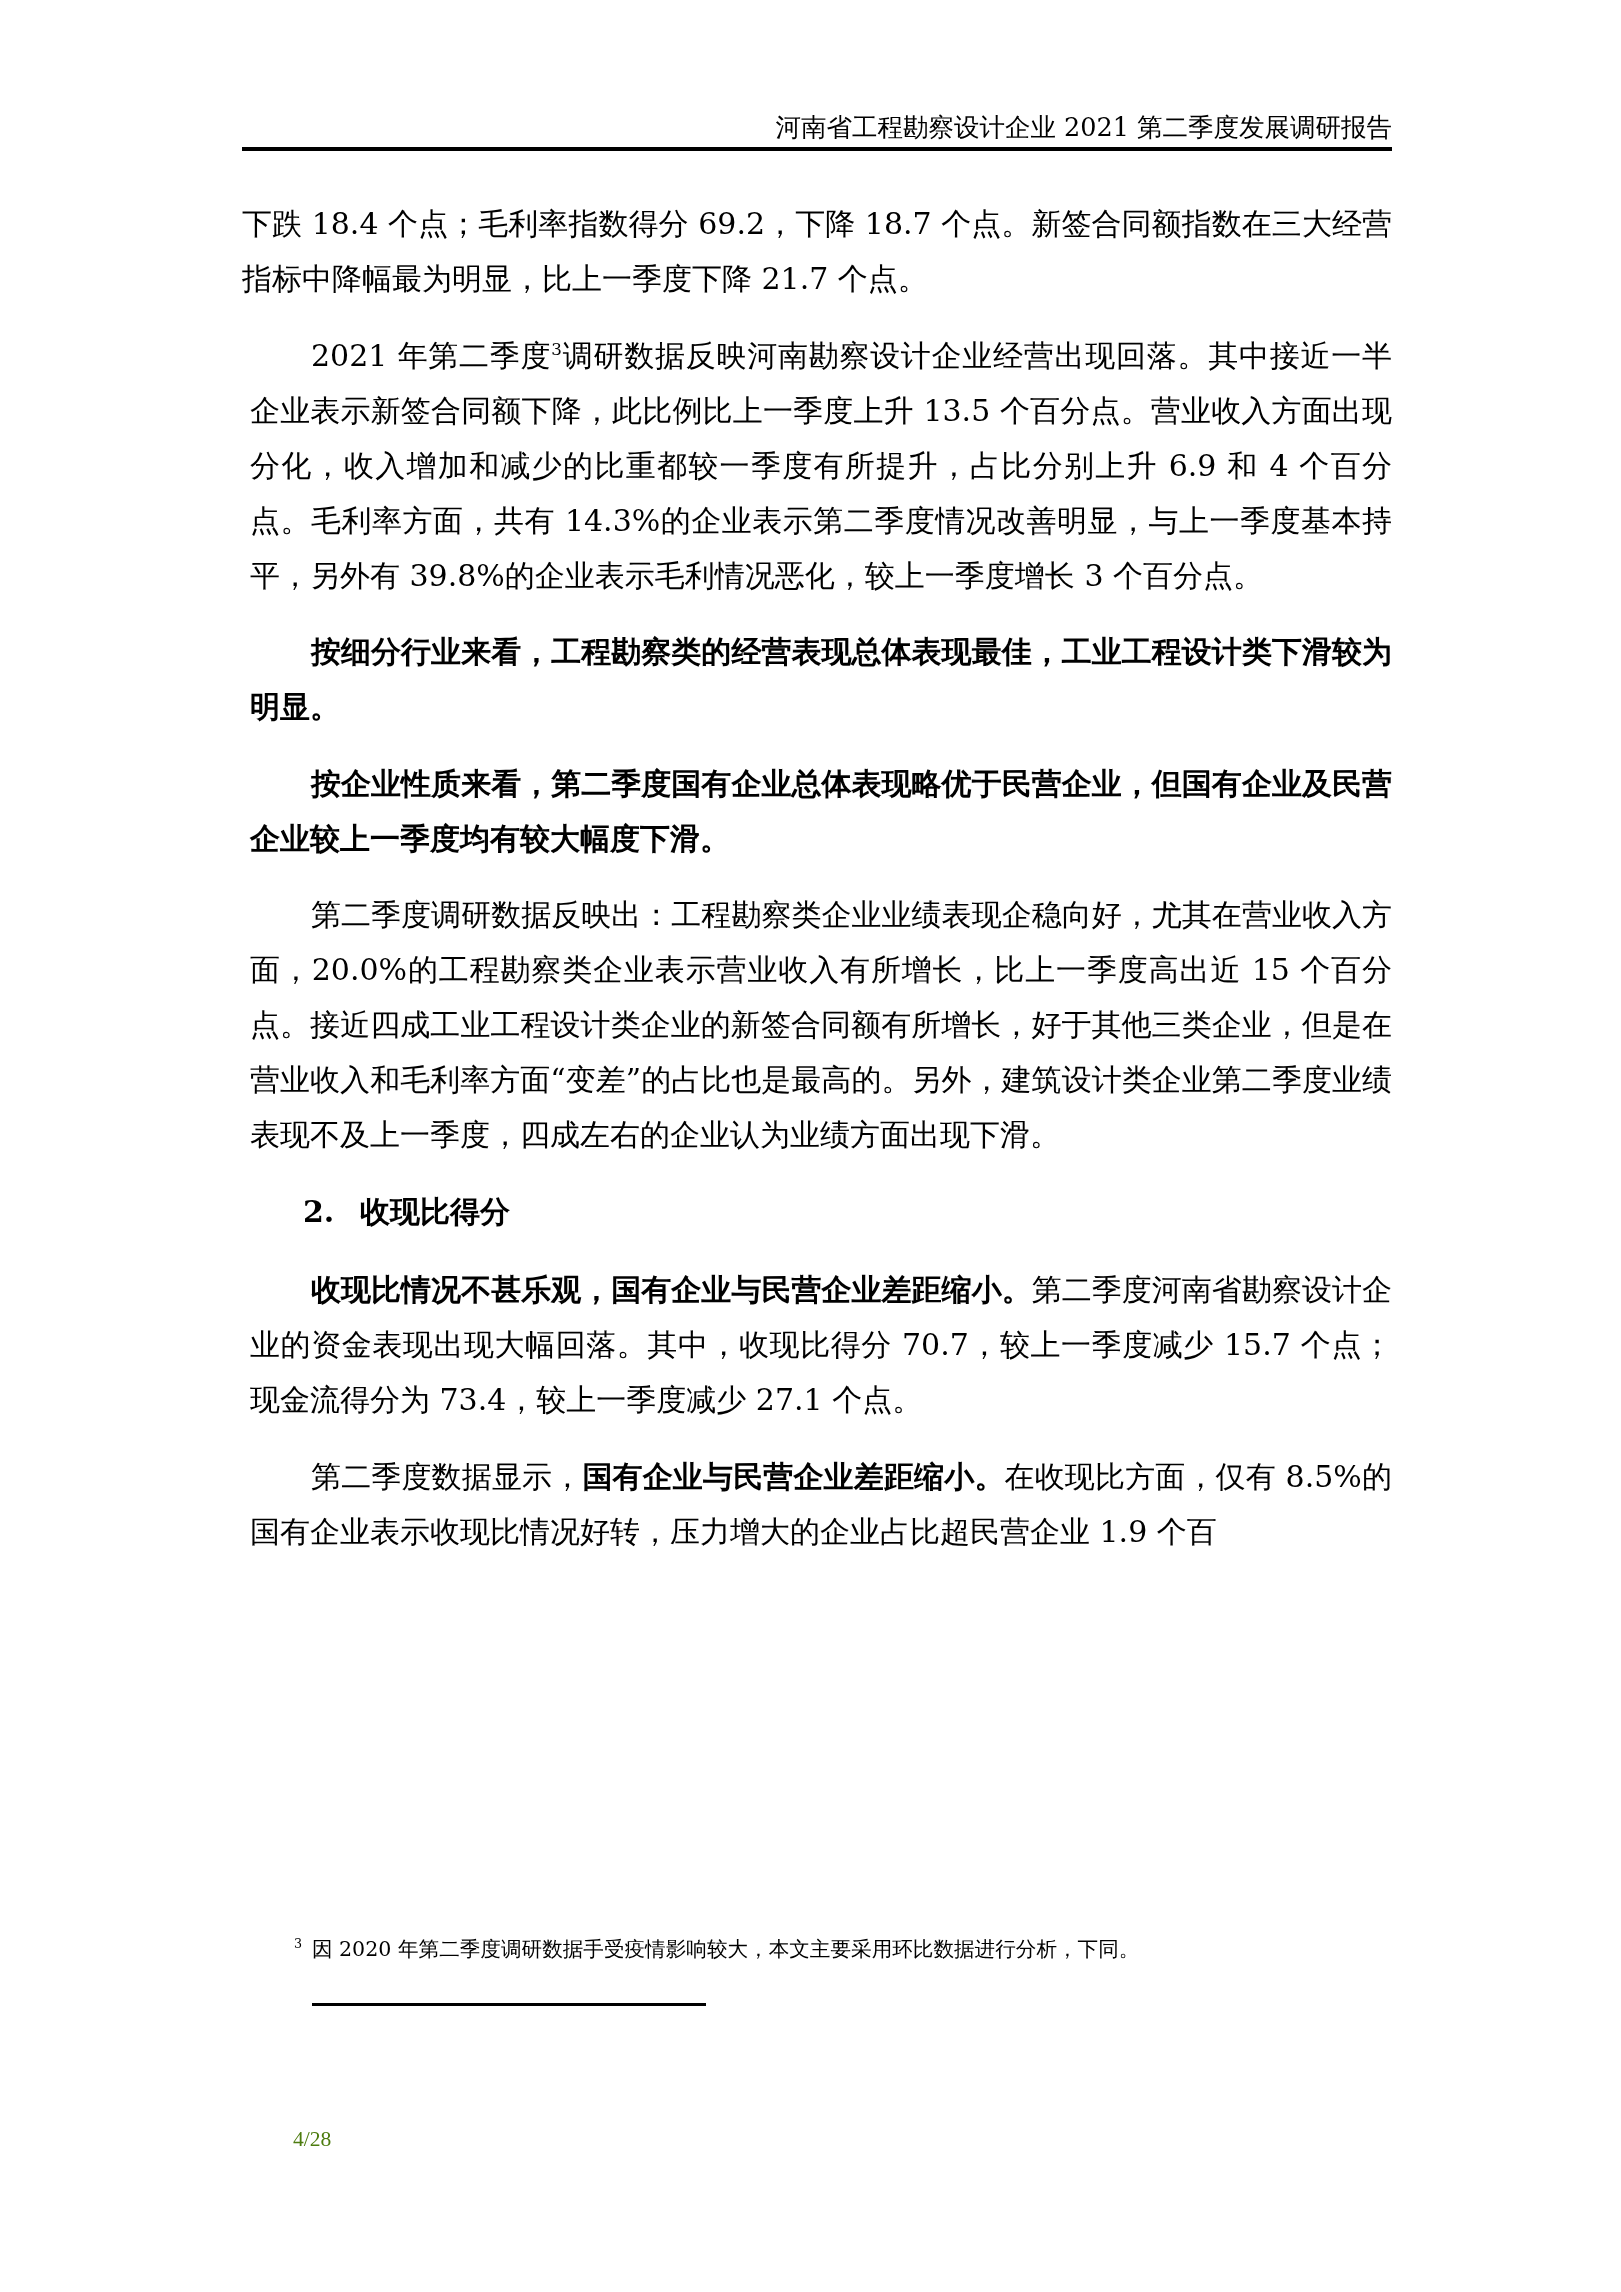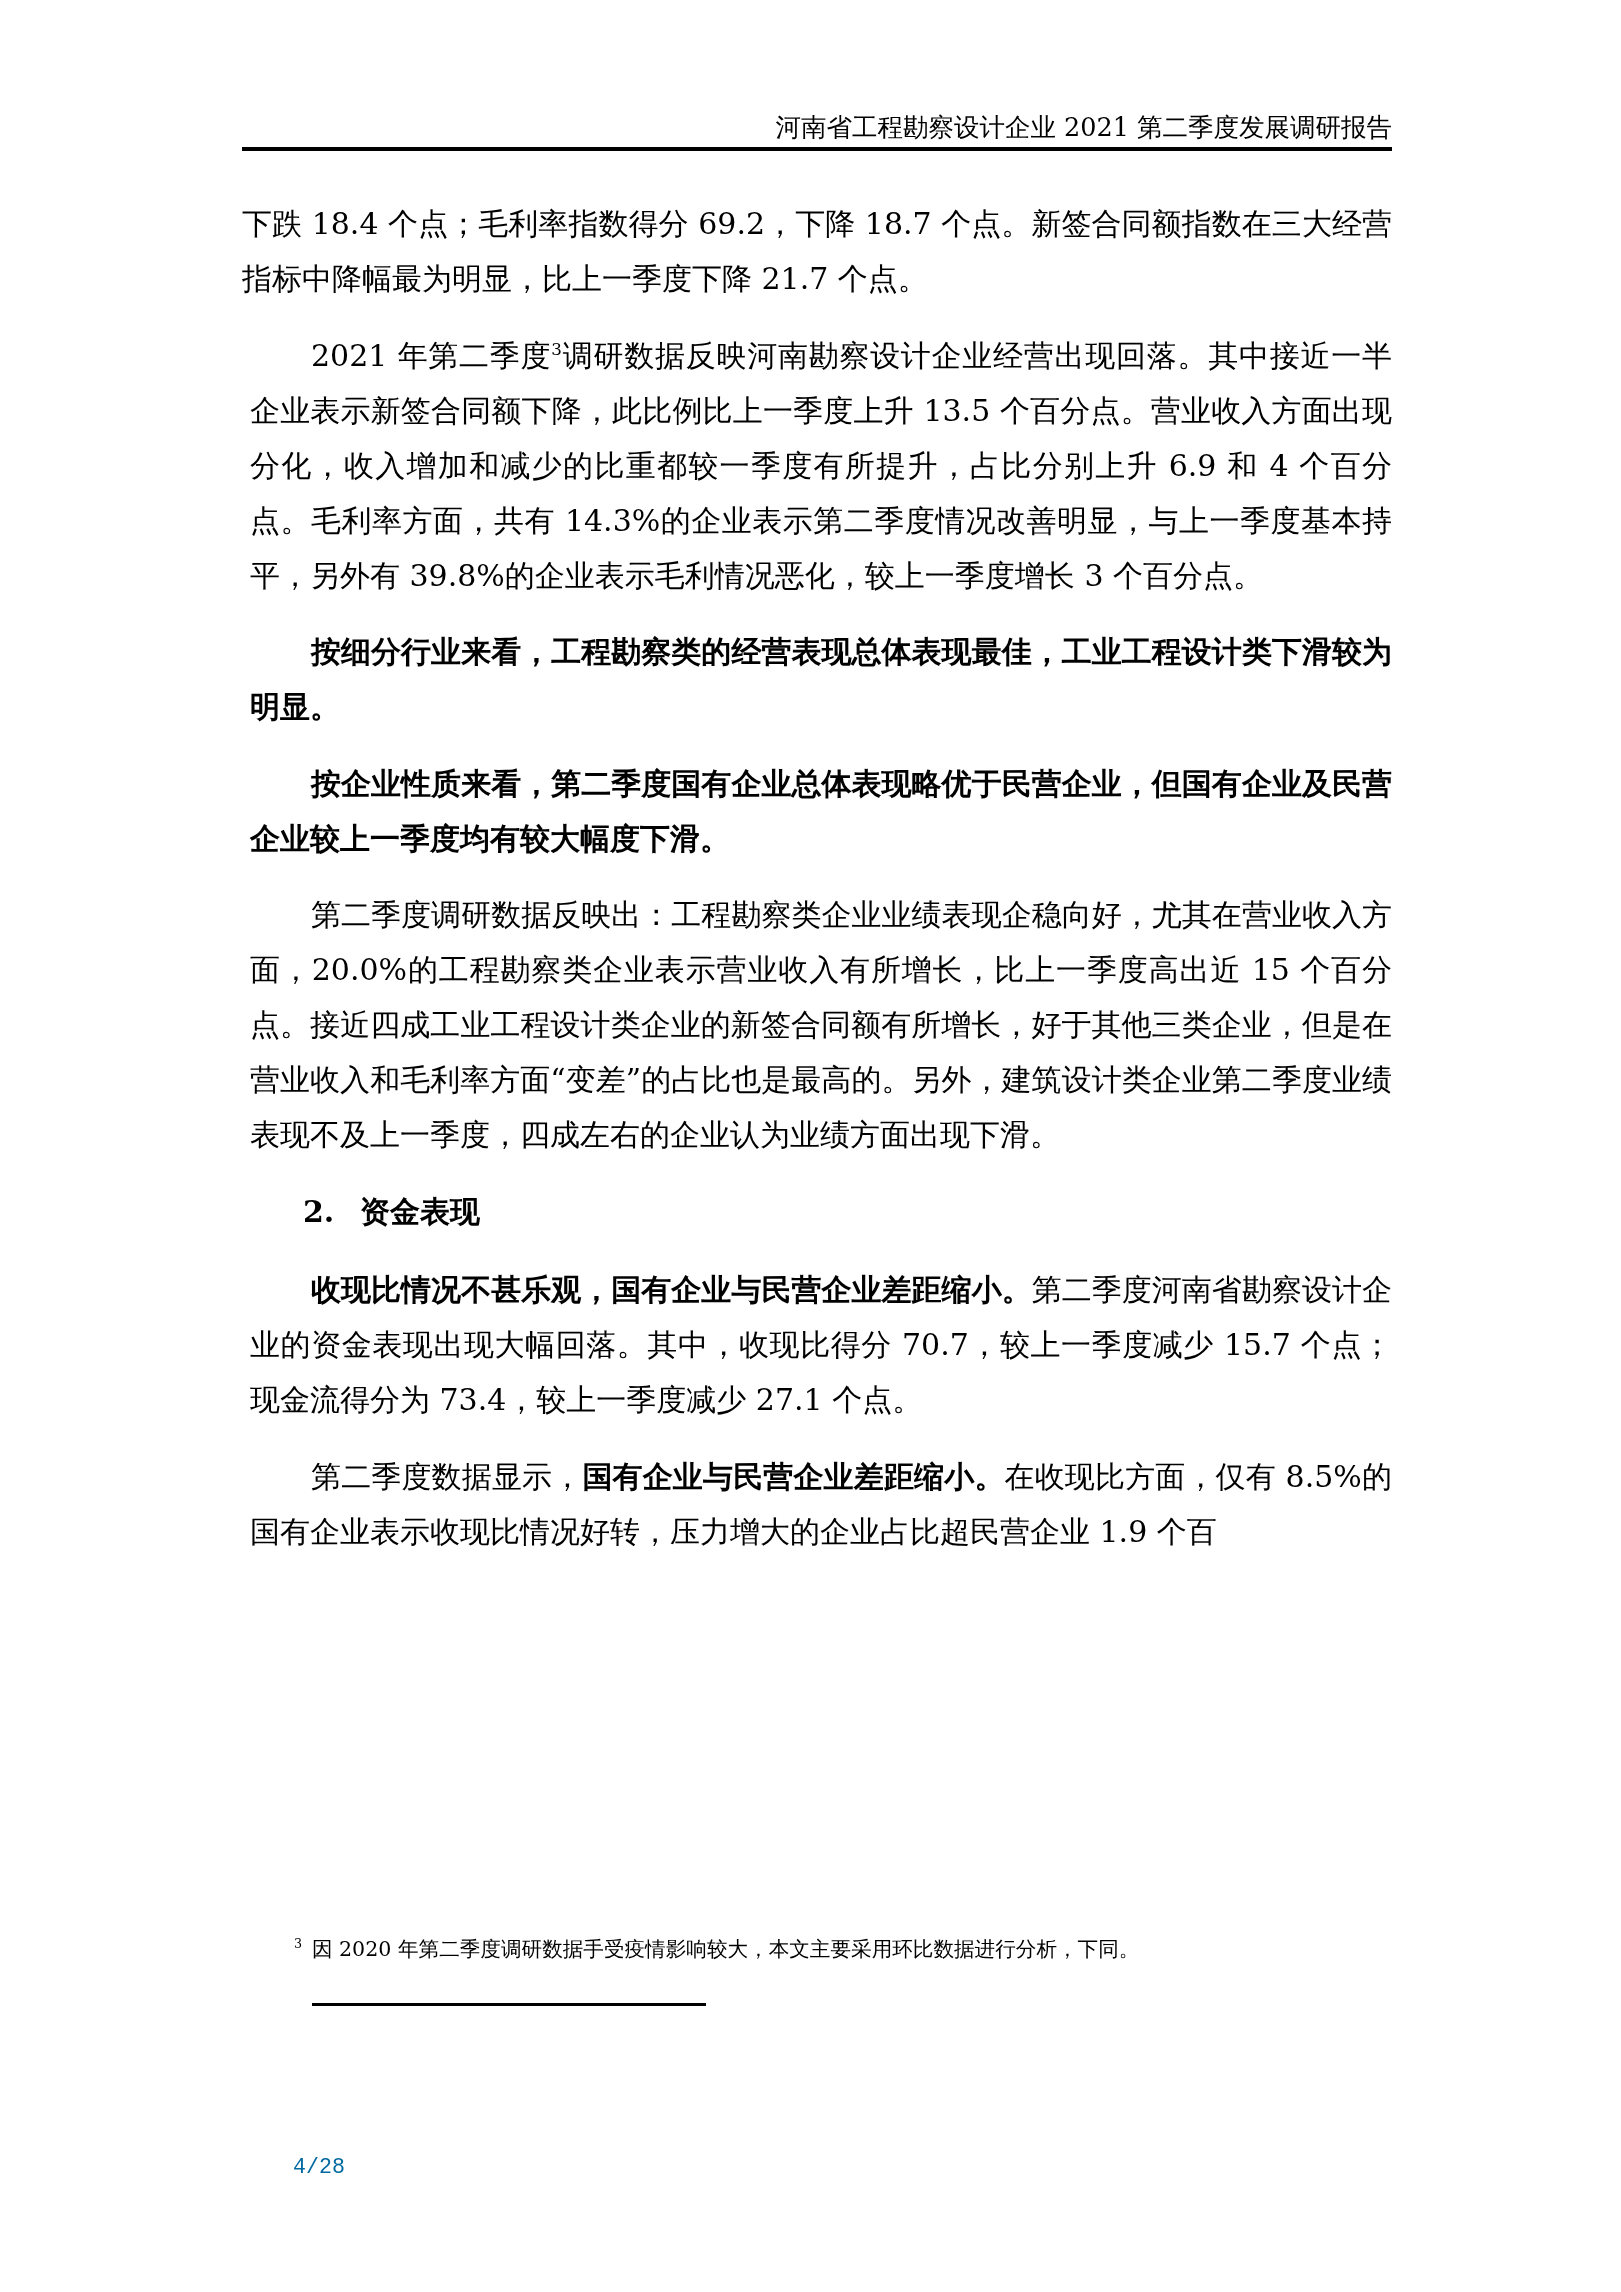--- a/index.html
+++ b/index.html
@@ -11,41 +11,41 @@
   .content p { margin:0 0 21.6px 0; text-align:justify; }
   .content p.indent { text-indent:61px;margin-left:8px; }
   .content p.bold { font-weight:bold; }
   .content h3 { margin:0 0 23.5px 61px; font-size:30px; font-weight:bold; line-height:55px; }
   .content h3 .num { display:inline-block; width:57px; }
   b { font-weight:bold; }
   sup { font-size:16.7px; line-height:0; vertical-align:super; }
   .fn-rule { position:absolute; left:312px; top:2003px; width:394px; height:2.9px; background:#000; }
   .footnote { position:absolute; left:294px; top:1935px; font-size:20.6px; line-height:29px; }
   .footnote sup { font-size:12.7px; margin-right:9.8px; }
-  .page-num { position:absolute; left:293px; top:2127px; font-family:Liberation Mono, monospace;
-              font-size:21.6px; color:#0369a1;margin-top:28px; }
+  .page-num { position:absolute; left:293px; top:2127px; font-family:Liberation Serif, serif;
+              font-size:21.6px; color:#4d7c0f; }
 </style>
 </head>
 <body>
 
 <div class="header-title">河南省工程勘察设计企业 2021 第二季度发展调研报告</div>
 <div class="header-rule"></div>
 
 <div class="content">
   <p>下跌 18.4 个点；毛利率指数得分 69.2，下降 18.7 个点。新签合同额指数在三大经营指标中降幅最为明显，比上一季度下降 21.7 个点。</p>
 
   <p class="indent"><span>2021 年第二季度</span><sup>3</sup><span>调研数据反映河南勘察设计企业经营出现回落。其中接近一半企业表示新签合同额下降，此比例比上一季度上升 13.5 个百分点。营业收入方面出现分化，收入增加和减少的比重都较一季度有所提升，占比分别上升 6.9 和 4 个百分点。毛利率方面，共有 14.3%的企业表示第二季度情况改善明显，与上一季度基本持平，另外有 39.8%的企业表示毛利情况恶化，较上一季度增长 3 个百分点。</span></p>
 
   <p class="indent bold">按细分行业来看，工程勘察类的经营表现总体表现最佳，工业工程设计类下滑较为明显。</p>
 
   <p class="indent bold">按企业性质来看，第二季度国有企业总体表现略优于民营企业，但国有企业及民营企业较上一季度均有较大幅度下滑。</p>
 
   <p class="indent">第二季度调研数据反映出：工程勘察类企业业绩表现企稳向好，尤其在营业收入方面，20.0%的工程勘察类企业表示营业收入有所增长，比上一季度高出近 15 个百分点。接近四成工业工程设计类企业的新签合同额有所增长，好于其他三类企业，但是在营业收入和毛利率方面“变差”的占比也是最高的。另外，建筑设计类企业第二季度业绩表现不及上一季度，四成左右的企业认为业绩方面出现下滑。</p>
 
-  <h3><span class="num">2.</span><span>资金表现</span></h3>
+  <h3><span class="num">2.</span><span>收现比得分</span></h3>
 
   <p class="indent"><b>收现比情况不甚乐观，国有企业与民营企业差距缩小。</b><span>第二季度河南省勘察设计企业的资金表现出现大幅回落。其中，收现比得分 70.7，较上一季度减少 15.7 个点；现金流得分为 73.4，较上一季度减少 27.1 个点。</span></p>
 
 
 
   <p class="indent"><span>第二季度数据显示，</span><b>国有企业与民营企业差距缩小。</b><span>在收现比方面，仅有 8.5%的国有企业表示收现比情况好转，压力增大的企业占比超民营企业 1.9 个百</span></p>
 </div>
 
 <div class="fn-rule"></div>
 <div class="footnote"><sup>3</sup><span>因 2020 年第二季度调研数据手受疫情影响较大，本文主要采用环比数据进行分析，下同。</span></div>

